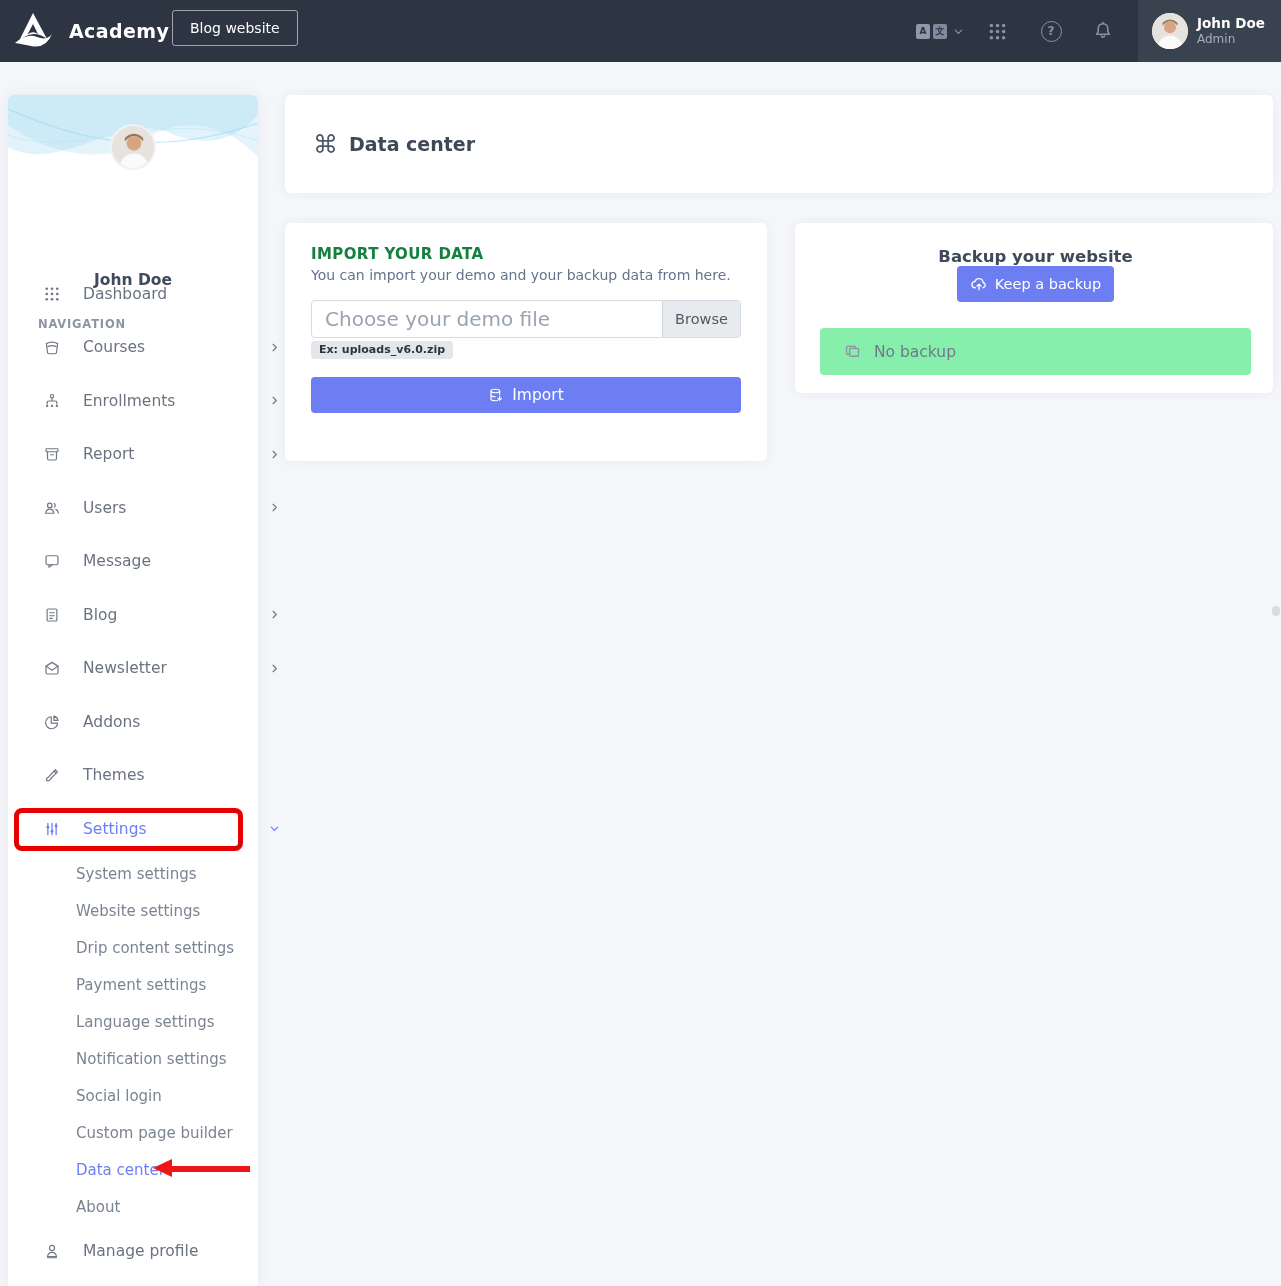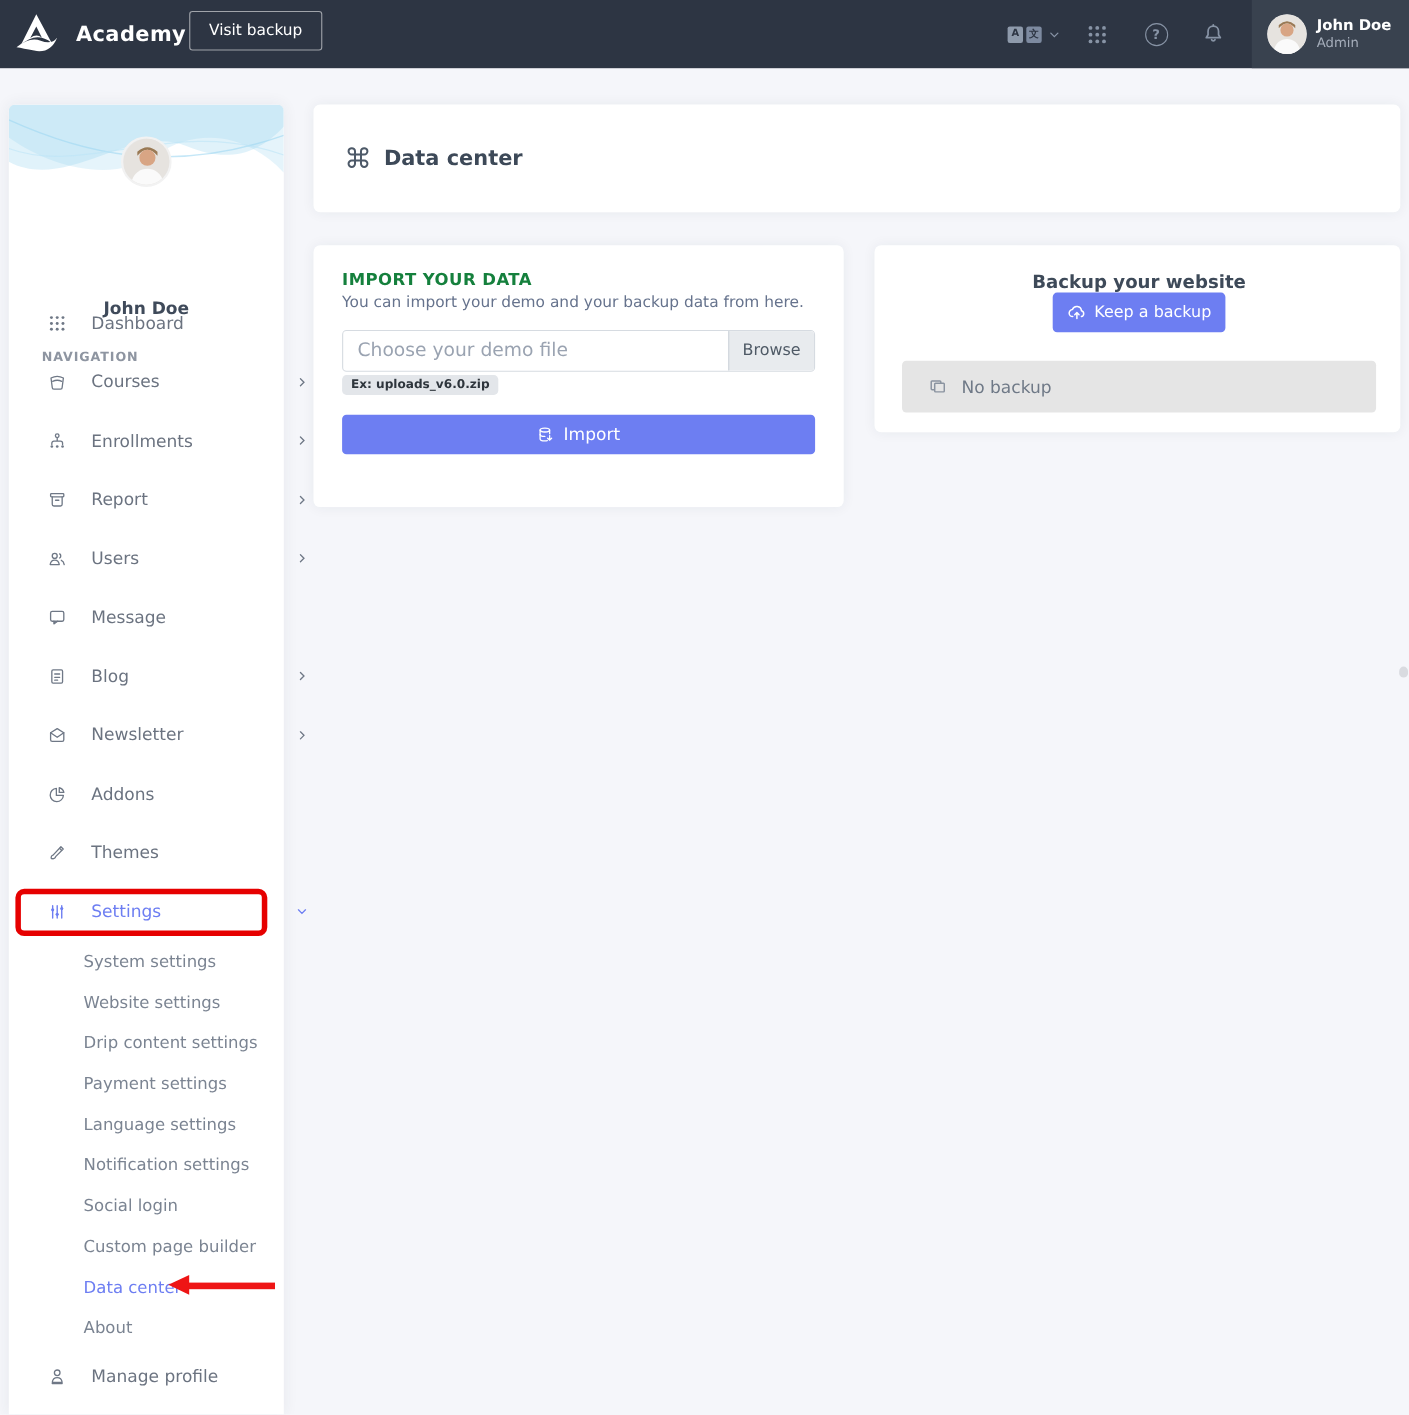--- a/index.html
+++ b/index.html
@@ -108,21 +108,21 @@
   .card { position:absolute; background:#fff; border-radius:6px; box-shadow:0 0 12px rgba(40,52,75,.06); }
   .header-card { left:285px; top:95px; width:988px; height:98px; display:flex; align-items:center; padding-left:28px; gap:11px; }
   .cmd-glyph { font-size:25px; color:#4d5968; line-height:1; }
   .page-title { font-size:19px; font-weight:600; color:#3d4958; }
 
   .import-card { left:285px; top:223px; width:482px; height:238px; padding:22px 26px; }
   .imp-title { font-size:15px; font-weight:bold; letter-spacing:.4px; color:#15803d; }
   .imp-desc { margin-top:4px; font-size:14px; color:#66738d; }
   .file-row { margin-top:17px; display:flex; width:430px; height:38px; border:1px solid #d6dbe1; border-radius:4px; overflow:hidden; background:#fff; }
   .file-input {
-    flex:1; border:none; outline:none; padding:0 13px; font-size:17px; color:#4c5866;
+    flex:1; border:none; outline:none; padding:0 13px; font-size:20px; color:#4c5866;
     font-family:inherit; background:transparent;
   }
   .file-input::placeholder { color:#9aa3b1; }
   .browse-seg {
     width:78px; background:#e8ebee; border-left:1px solid #ced4da; color:#4f5a66;
     font-size:14.5px; display:flex; align-items:center; justify-content:center; cursor:pointer;
   }
   .hint-badge {
     display:inline-block; margin-top:3px; background:#e3e6ea; border-radius:4px;
     padding:2px 8px 3px; font-size:11px; font-weight:bold; color:#2e353c;
@@ -133,21 +133,21 @@
     gap:8px; cursor:pointer;
   }
   .backup-card { left:795px; top:223px; width:478px; height:170px; padding:24px 22px 0 25px; }
   .backup-head { display:flex; align-items:center; justify-content:space-between;flex-direction:column; }
   .backup-title { font-size:16.5px; font-weight:bold; color:#3e4a59; }
   .keep-btn {
     height:36px; padding:0 13px; background:#6d7ef2; border:none; border-radius:4px;
     color:#fff; font-size:14.5px; font-family:inherit; display:flex; align-items:center; gap:7px; cursor:pointer;
   }
   .no-backup-row {
-    margin-top:26px; height:47px; background:#e5e5e5; border-radius:4px;
+    margin-top:26px; height:47px; background:#86efac; border-radius:4px;
     display:flex; align-items:center; padding-left:23px; gap:12px;
   }
   .no-backup-row .txt { font-size:15.5px; color:#6f7987; }
   .no-backup-row .ic { color:#8a93a0; }
 
   .scroll-thumb {
     position:absolute; left:1272px; top:606px; width:8px; height:10px;
     background:#d9dbe0; border-radius:4px; z-index:40;
   }
 </style>
@@ -156,21 +156,21 @@
 
 <header class="topbar">
   <span class="logo">
     <svg viewBox="0 0 46 46" width="46" height="46">
       <path d="M23 5 L37 31 Q23 20 9 33 Z" fill="#ffffff"></path>
       <path d="M5 35 Q17 25 27 29 Q37 33 42 26 Q36 41 21 38 Q11 36 5 35 Z" fill="#ffffff"></path>
       <path d="M23 16 L28 26 Q23 22.5 17.5 26.5 Z" fill="#2d3543"></path>
     </svg>
   </span>
   <div class="brand">Academy</div>
-  <button class="visit-btn">Visit backup</button>
+  <button class="visit-btn">Blog website</button>
 
   <div class="tb-ico lang-group">
     <span class="lang-sq">A</span>
     <span class="lang-sq alt">文</span>
     <span class="tb-chev">
       <svg viewBox="0 0 24 24" width="11" height="11">
           <path d="M5 9l7 7 7-7" fill="none" stroke="#8793a5" stroke-width="2.6" stroke-linecap="round"></path>
         </svg>
     </span>
   </div>

